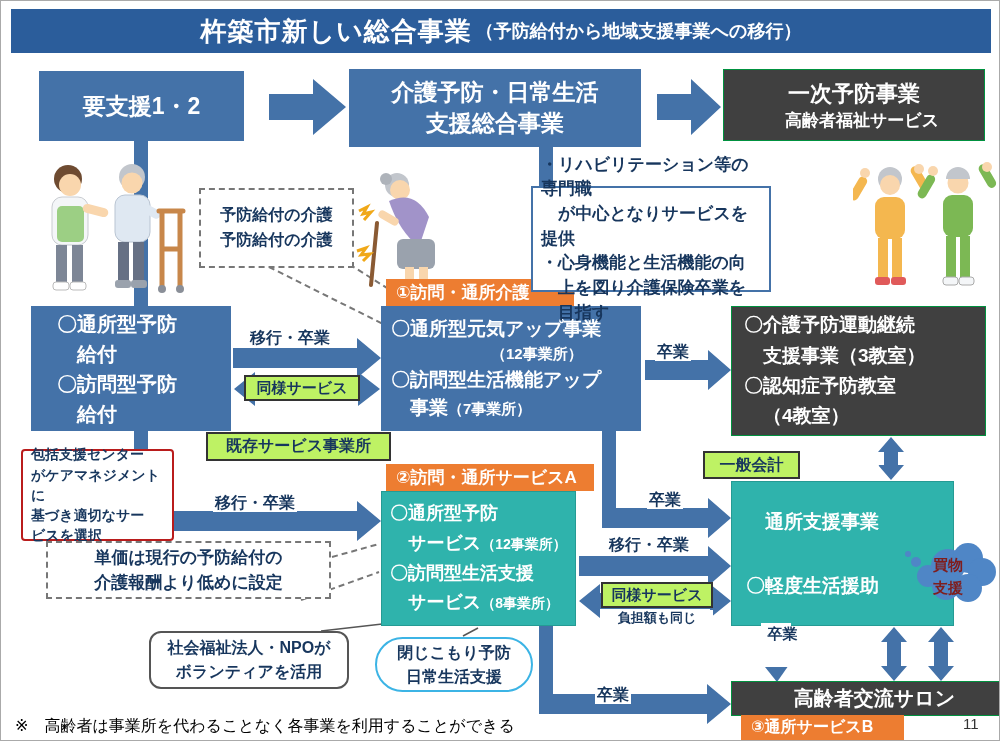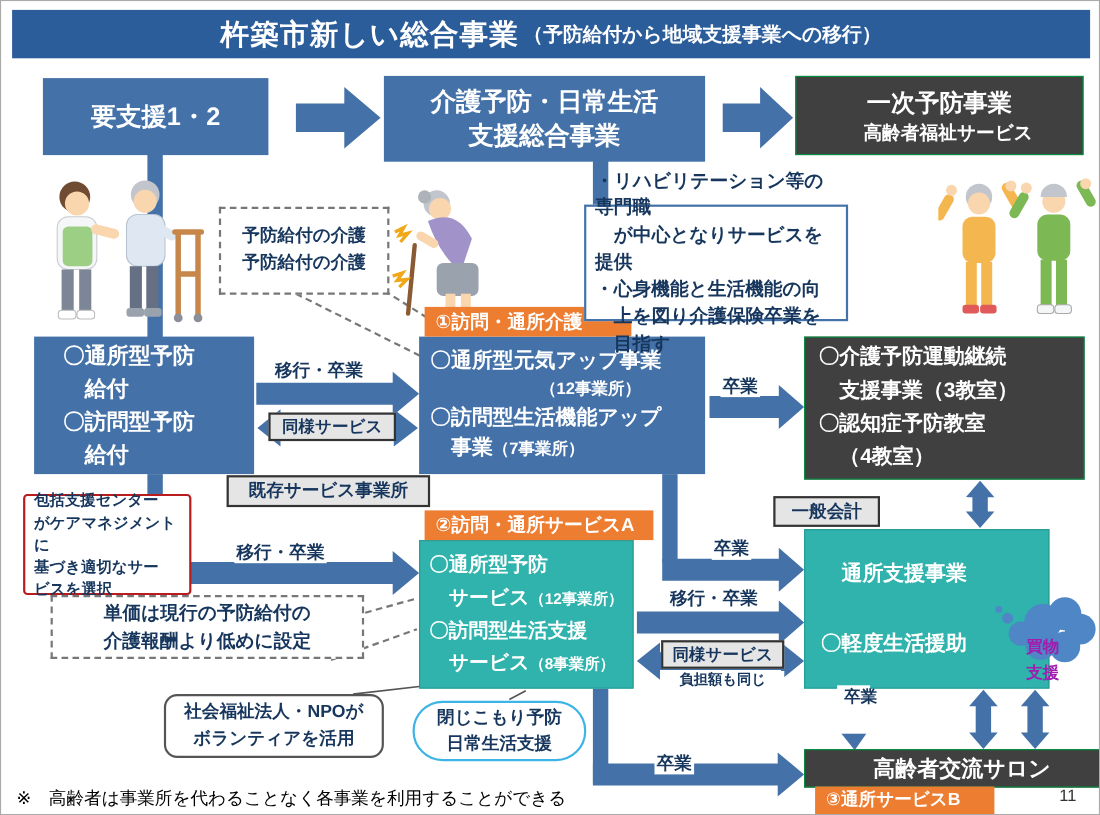--- a/index.html
+++ b/index.html
@@ -16,34 +16,34 @@
 
   .box { position:absolute; z-index:2; color:#fff; font-weight:bold; display:flex; flex-direction:column; justify-content:center; }
   .box.blue  { background:#4472a8; }
   .box.green { background:#404040; border:1px solid #00913f; }
   .box.teal  { background:#2fb3ac; border:1px solid #259b94; }
   .ctr { align-items:center; text-align:center; }
 
   .tag { position:absolute; z-index:3; background:#ed7d31; color:#fff; font-weight:bold; font-size:17px;
          display:flex; align-items:center; padding-left:10px; }
 
-  .wbox { position:absolute; z-index:3; background:#e5e5e5; border:2px solid #333; color:#17365d; font-weight:bold;
+  .wbox { position:absolute; z-index:3; background:#bef264; border:2px solid #333; color:#17365d; font-weight:bold;
           display:flex; align-items:center; justify-content:center; }
 
   .alabel { position:absolute; z-index:3; background:#fff; color:#17365d; font-weight:bold; font-size:16px;
             line-height:1.2; padding:0 2px; white-space:nowrap; }
 
   .note { position:absolute; z-index:3; background:#fff; color:#17365d; font-weight:bold; }
   .dashedb { border:2px dashed #777; }
   .flexc { display:flex; flex-direction:column; justify-content:center; }
 
   .sm  { font-size:15px; font-weight:bold; }
   .sm2 { font-size:14px; font-weight:bold; }
 
-  .cloud-text { position:absolute; z-index:5; color:#a21caf; font-weight:bold; font-size:15px; line-height:1.5; text-align:center;margin-top:24px; }
+  .cloud-text { position:absolute; z-index:5; color:#7f1d1d; font-weight:bold; font-size:15px; line-height:1.5; text-align:center; }
   .vtext { width:17px; word-break:break-all; line-height:1.4; text-align:center; }
 
   .footer-note { position:absolute; left:14px; top:715px; font-size:16px; color:#000; z-index:3; }
   .page-num { position:absolute; left:962px; top:714px; font-size:15px; color:#333; z-index:3; }
 </style>
 </head>
 <body>
 
 <div class="canvas">
 

